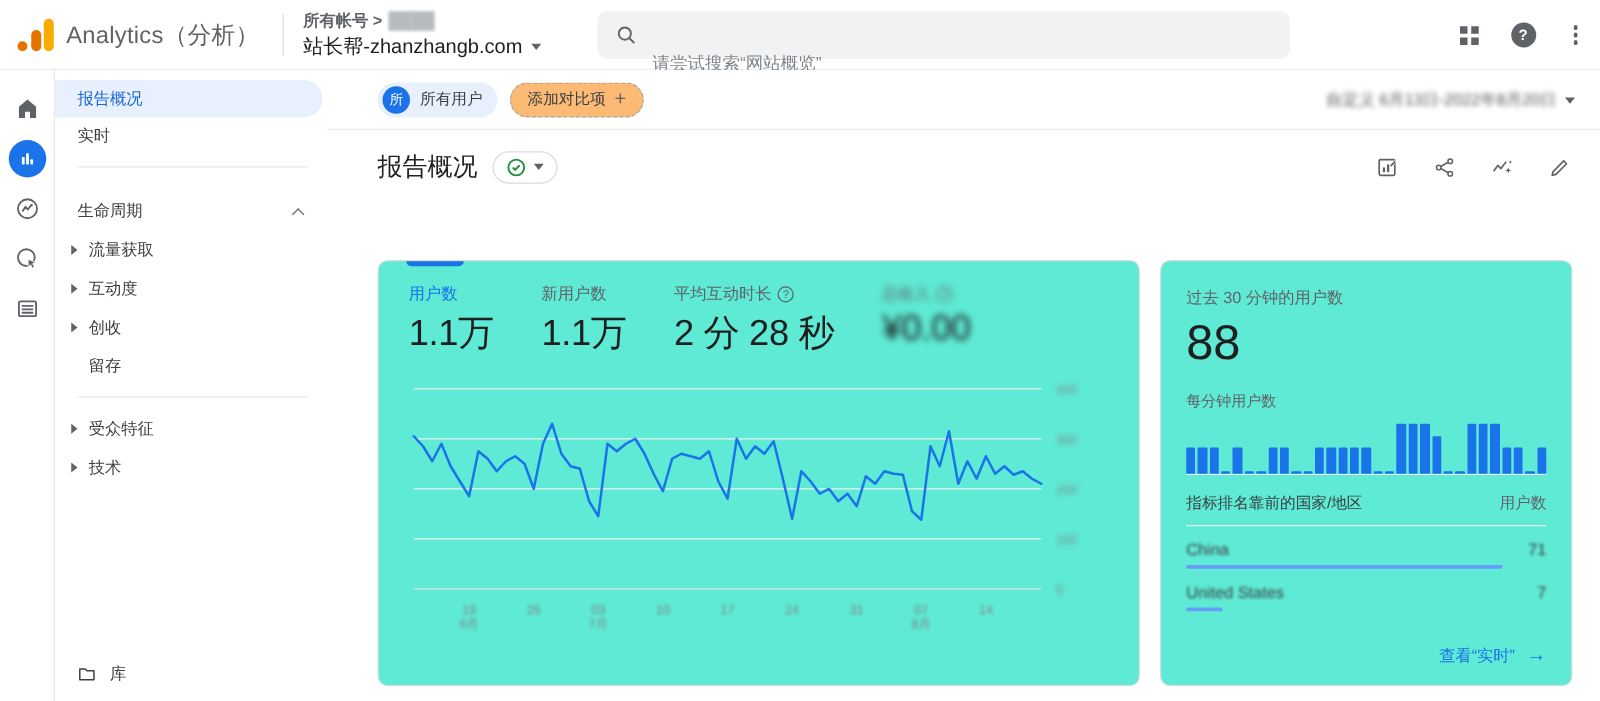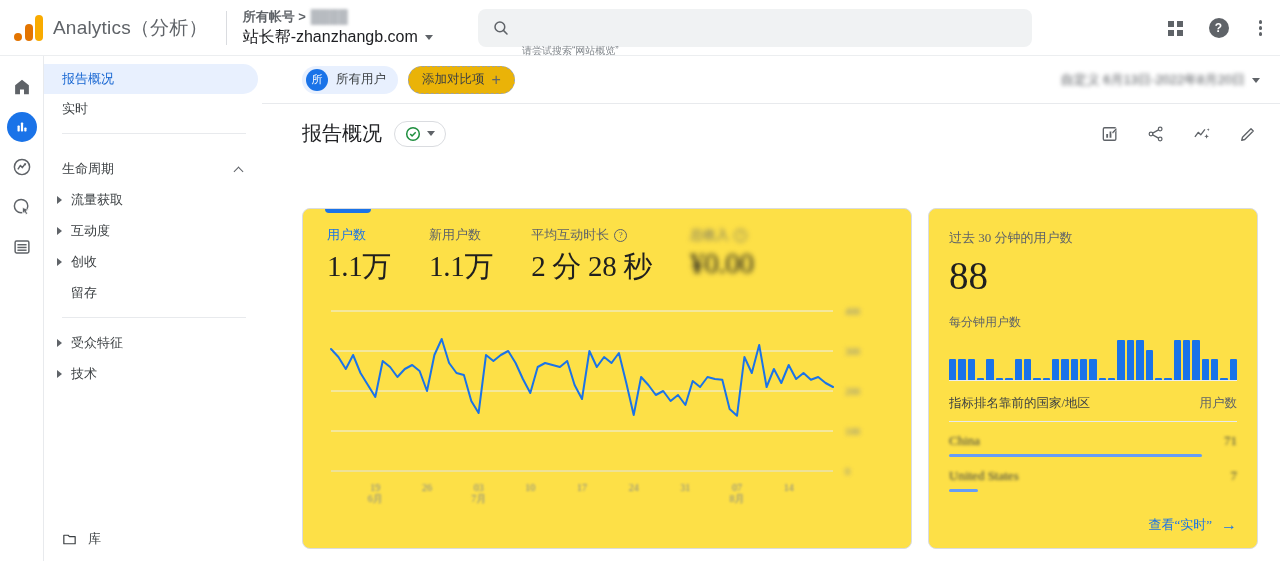--- a/index.html
+++ b/index.html
@@ -16,21 +16,21 @@
   .product{font-size:19px;color:#5f6368;letter-spacing:.2px;margin-right:18px;white-space:nowrap;}
   .vdiv{width:1px;height:34px;background:#dadce0;margin-right:16px;}
   .acct-top{font-size:13px;color:#5f6368;display:flex;gap:5px;align-items:center;font-weight:bold;}
   .acct-bottom{font-size:16px;color:#202124;display:flex;align-items:center;margin-top:1px;cursor:pointer;}
   .redact{color:#b7bbc0;}
   .caret{display:inline-block;width:0;height:0;border-left:4px solid transparent;
     border-right:4px solid transparent;border-top:5px solid #5f6368;margin-left:7px;}
   .search{position:absolute;left:478px;top:9px;width:554px;height:38px;background:#f0f2f3;
     border-radius:8px;display:flex;align-items:center;padding:0 14px;gap:12px;}
   .search svg{flex:none;}
-  .search input{border:none;background:transparent;outline:none;font-size:10px;width:100%;
+  .search input{border:none;background:transparent;outline:none;font-size:14px;width:100%;
     color:#202124;font-family:inherit;margin-top:44px;}
   .search input::placeholder{color:#80868b;}
   .hicons{position:absolute;right:14px;top:0;height:56px;display:flex;align-items:center;gap:26px;}
   .grid4{display:grid;grid-template-columns:6px 6px;gap:3px;cursor:pointer;}
   .grid4 i{width:6px;height:6px;background:#5f6368;display:block;}
   .help{width:20px;height:20px;border-radius:50%;background:#5f6368;color:#fff;font-size:12px;
     font-weight:bold;display:flex;align-items:center;justify-content:center;cursor:pointer;}
   .dots{cursor:pointer;padding:0 4px;}
   .dots i{width:3.5px;height:3.5px;border-radius:50%;background:#5f6368;display:block;margin:2.3px 0;}
 
@@ -59,37 +59,37 @@
   
   .content{position:absolute;left:262px;top:56px;right:0;bottom:0;background:#fff;}
   .chipsrow{height:48px;border-bottom:1px solid #e8eaed;display:flex;align-items:center;
     padding-left:40px;gap:10px;position:relative;}
   .chip-all{height:28px;border-radius:16px;background:#e8f0fe;display:flex;align-items:center;
     padding:0 12px 0 4px;gap:8px;cursor:pointer;}
   .chip-all .avatar{width:22px;height:22px;border-radius:50%;background:#1a73e8;color:#fff;
     font-size:11px;display:flex;align-items:center;justify-content:center;}
   .chip-all .lbl{font-size:12.5px;color:#3c4043;}
   .chip-add{height:28px;border:1px dashed #9aa0a6;border-radius:16px;display:flex;align-items:center;
-    gap:7px;padding:0 13px;color:#3c4043;font-size:12.5px;cursor:pointer;background:#eab308;}
+    gap:7px;padding:0 13px;color:#3c4043;font-size:12.5px;cursor:pointer;background:#fdba74;}
   .chip-add .plus{font-size:16px;color:#5f6368;line-height:1;}
   .daterange{position:absolute;right:20px;top:0;height:48px;display:flex;align-items:center;
     font-size:13px;color:#4d5156;cursor:pointer;}
   .blur1{filter:blur(1.4px);}
   .blur2{filter:blur(2px);}
   .blur3{filter:blur(2.6px);}
 
   .titlerow{display:flex;align-items:center;padding:16px 22px 0 40px;}
   .titlerow h1{font-size:20px;font-weight:400;color:#202124;}
   .vpill{height:26px;border:1px solid #dadce0;border-radius:14px;display:flex;align-items:center;
     gap:6px;padding:0 10px;margin-left:12px;cursor:pointer;}
   .ticons{margin-left:auto;display:flex;gap:26px;align-items:center;}
   .ticons .ti{cursor:pointer;display:flex;}
 
   
-  .card{position:absolute;background:#fde047;border:1px solid #dadce0;border-radius:8px;font-family:Liberation Serif, serif;}
+  .card{position:absolute;background:#5eead4;border:1px solid #dadce0;border-radius:8px;}
   .card-main{left:40px;top:152px;width:610px;height:341px;padding:0 24px;}
   .card-rt{left:666px;top:152px;width:330px;height:341px;padding:20px 20px 0 20px;}
   .tabind{position:absolute;left:22px;top:0;width:46px;height:4px;background:#1a73e8;
     border-radius:0 0 4px 4px;}
   .metrics{display:flex;gap:38px;padding-top:17px;}
   .metric{cursor:pointer;}
   .metric .mlabel{font-size:13px;color:#5f6368;display:flex;align-items:center;gap:5px;}
   .metric.active .mlabel{color:#1a73e8;}
   .metric .mvalue{font-size:29px;color:#1f1f1f;margin-top:3px;letter-spacing:-.3px;}
   .info{width:13px;height:13px;border:1px solid #5f6368;border-radius:50%;font-size:9px;color:#5f6368;

